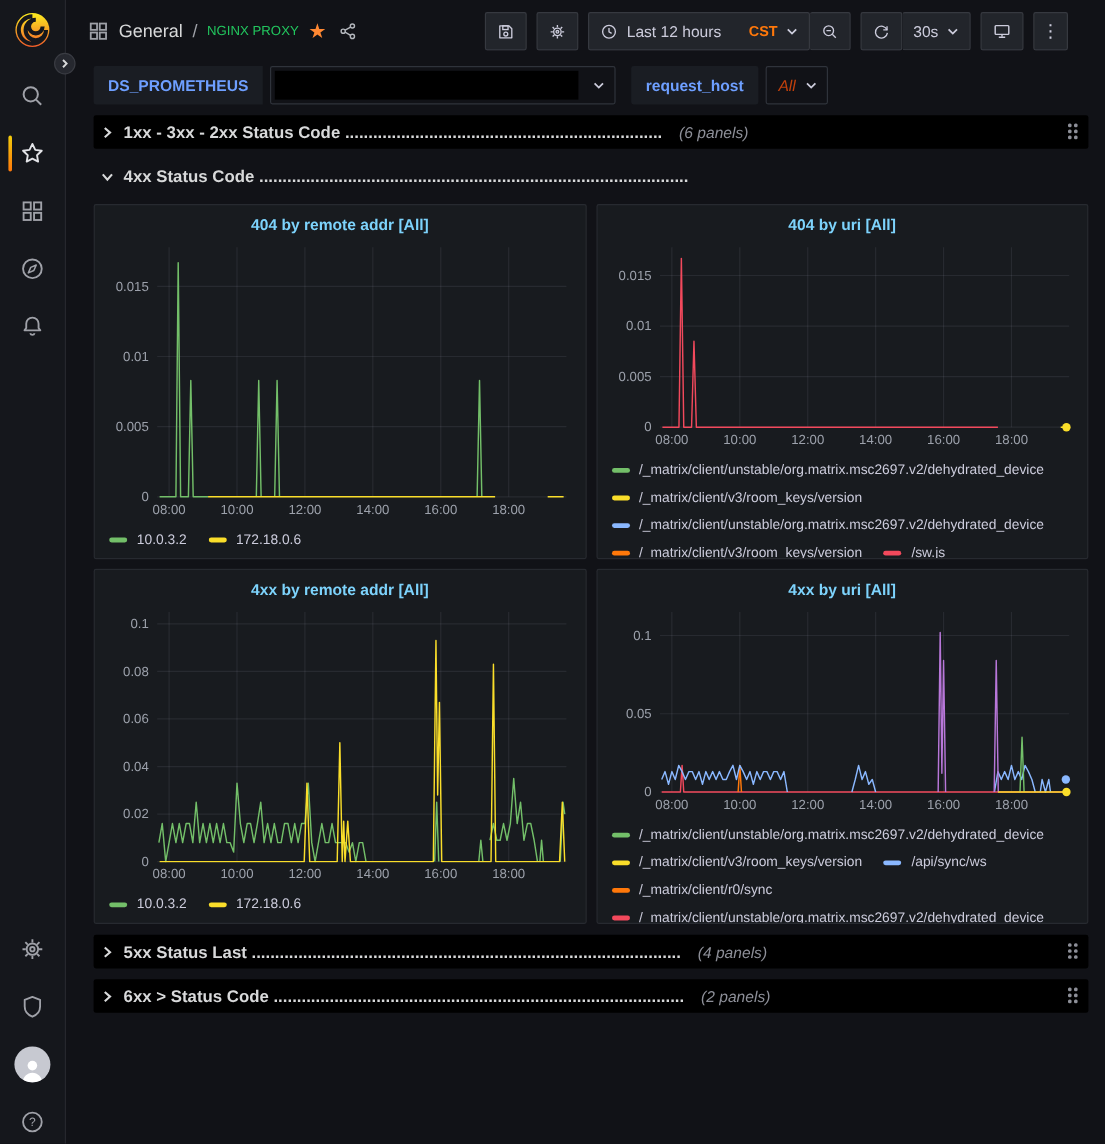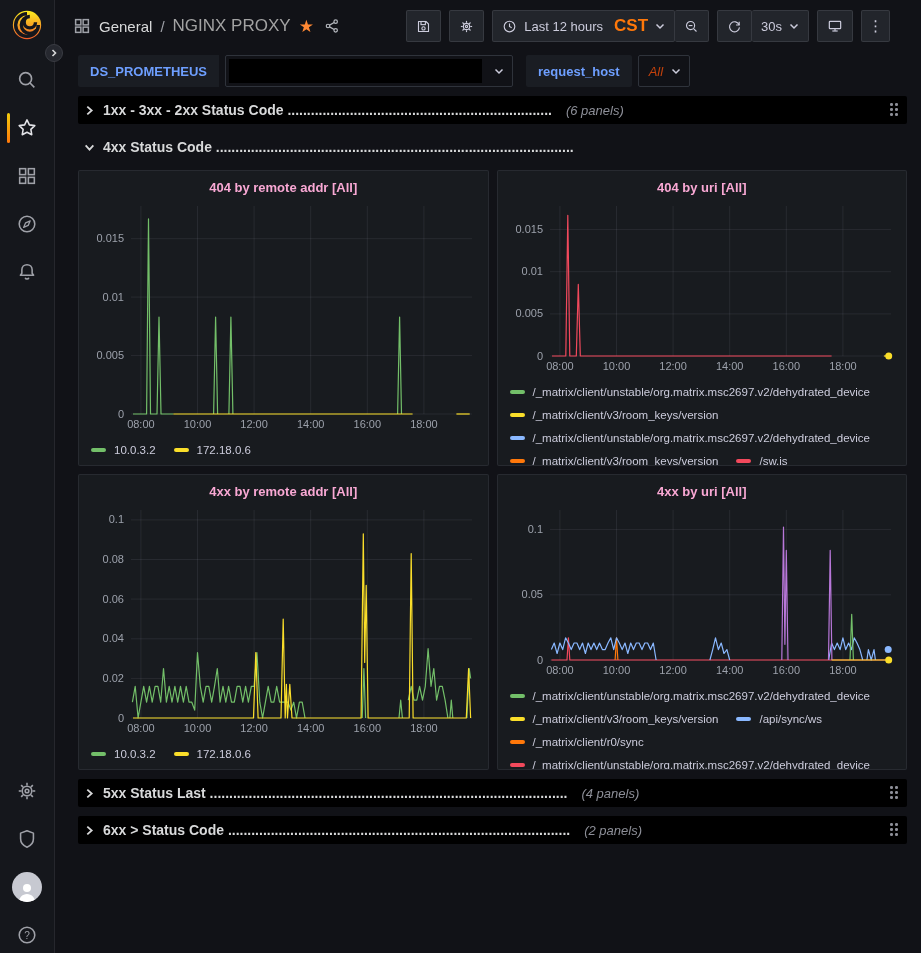--- a/index.html
+++ b/index.html
@@ -17,28 +17,28 @@
   .nav-item.active::before { content:""; position:absolute; left:7px; top:9px; width:3px; height:30px; border-radius:2px; background:linear-gradient(#f2cc0c,#ff780a); }
   .avatar-circle { width:30px; height:30px; border-radius:50%; background:#c7c9d1; display:flex; align-items:end; justify-content:center; overflow:hidden; }
 
   
   .main { margin-left:55px; }
   .navbar { height:52px; display:flex; align-items:center; padding:0 31px 0 18px; }
   .crumbs { display:flex; align-items:center; gap:8px; }
   .crumb-icon { color:#9fa1a8; display:flex; }
   .crumb-link { color:#d8d9da; font-size:15px; cursor:pointer; }
   .crumb-sep { color:#9fa1a8; font-size:15px; }
-  .crumb-current { color:#a3a3a3; font-size:17px; }
+  .crumb-current { color:#22c55e; font-size:11px; }
   .star-glyph { color:#ff8833; font-size:17px; line-height:1; cursor:pointer; }
   .share-btn { color:#b4b7bd; display:flex; cursor:pointer; margin-left:2px; }
   .toolbar { margin-left:auto; display:flex; align-items:center; gap:8px; }
   .tb-btn { height:32px; background:#22252b; border:1px solid rgba(204,204,220,0.12); border-radius:2px; color:#ccccdc; display:flex; align-items:center; justify-content:center; gap:7px; padding:0 9px; cursor:pointer; font-size:13px; white-space:nowrap; }
   .tb-group { display:flex; }
   .tb-group .tb-btn + .tb-btn { border-left:none; }
-  .tz { color:#ff780a; font-size:17px; font-weight:bold; margin-left:4px; }
+  .tz { color:#ff780a; font-size:12px; font-weight:bold; margin-left:16px; }
   .kebab { font-size:15px; padding:0 6px; letter-spacing:0; }
 
   
   .dash { padding:0 14px 0 23px; }
   .submenu { height:38px; display:flex; align-items:center; margin-bottom:6px; }
   .var-label { height:32px; display:flex; align-items:center; padding:0 12px; background:#1a1d23; border-radius:2px 0 0 2px; color:#6e9fff; font-weight:bold; font-size:13px; }
   .var-select { height:32px; background:#111217; border:1px solid #2f333b; border-radius:2px; display:flex; align-items:center; position:relative; cursor:pointer; margin-left:6px; }
   .sel-wide { width:288px; }
   .redacted { position:absolute; left:3px; top:3px; bottom:3px; right:30px; background:#000; }
   .sel-caret { position:absolute; right:8px; color:#ccccdc; display:flex; }
@@ -50,21 +50,21 @@
   .row-toggle { display:flex; align-items:center; gap:8px; background:none; border:none; color:#d8d9da; font-family:inherit; cursor:pointer; }
   .row-title { font-size:14px; font-weight:bold; color:#d8d9da; white-space:nowrap; }
   .row-count { font-size:13px; font-style:italic; color:#8d8f98; margin-left:14px; white-space:nowrap; }
   .row-chevron { color:#d8d9da; display:flex; }
   .drag-handle { margin-left:auto; display:grid; grid-template-columns:repeat(2,4px); grid-auto-rows:4px; gap:1px; cursor:move; padding:2px; }
   .drag-handle i { width:2.5px; height:2.5px; border-radius:50%; background:#8d8f98; }
 
   .panel-grid { display:grid; grid-template-columns:1fr 1fr; gap:8px; margin-bottom:9px; }
   .panel { height:296px; background:#181b1f; border:1px solid rgba(204,204,220,0.09); border-radius:2px; padding:5px 8px 8px; display:flex; flex-direction:column; overflow:hidden; }
   .panel-header { height:22px; display:flex; align-items:center; justify-content:center; flex:none; }
-  .panel-title { font-size:13px; font-weight:bold; color:#f9a8d4; cursor:pointer; }
+  .panel-title { font-size:13px; font-weight:bold; color:#7dd3fc; cursor:pointer; }
   .chart { width:100%; flex:none; }
   .chart text { font-size:11px; fill:#9ca1ab; }
   .ylab { text-anchor:end; }
   .xlab { text-anchor:middle; }
   .grid-line { stroke:rgba(204,204,220,0.09); stroke-width:1; }
   .legend { margin-top:6px; display:flex; flex-direction:column; }
   .legend-row { height:23px; display:flex; align-items:center; gap:18px; padding-left:4px; }
   .legend-item { display:flex; align-items:center; gap:8px; cursor:pointer; white-space:nowrap; }
   .swatch { width:15px; height:4px; border-radius:2px; flex:none; }
   .legend-label { font-size:11.5px; color:#ccccdc; }

